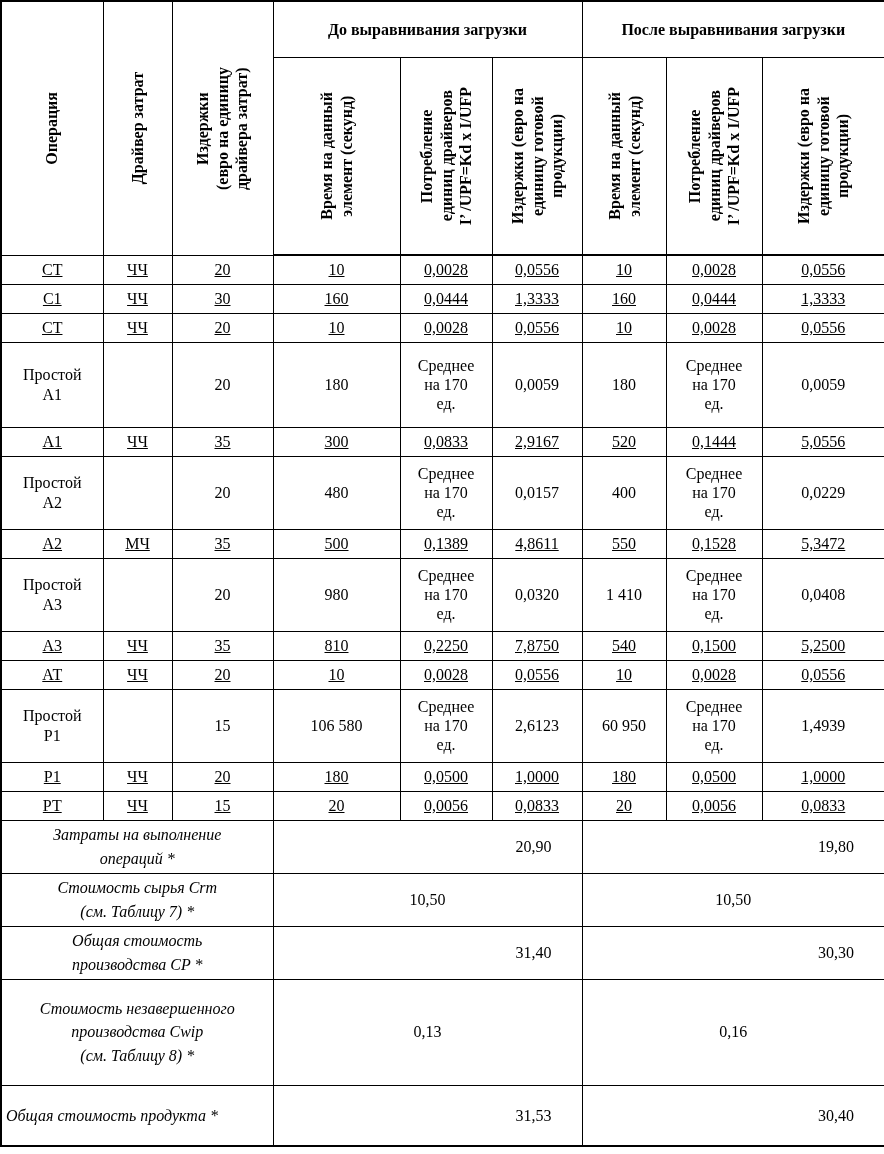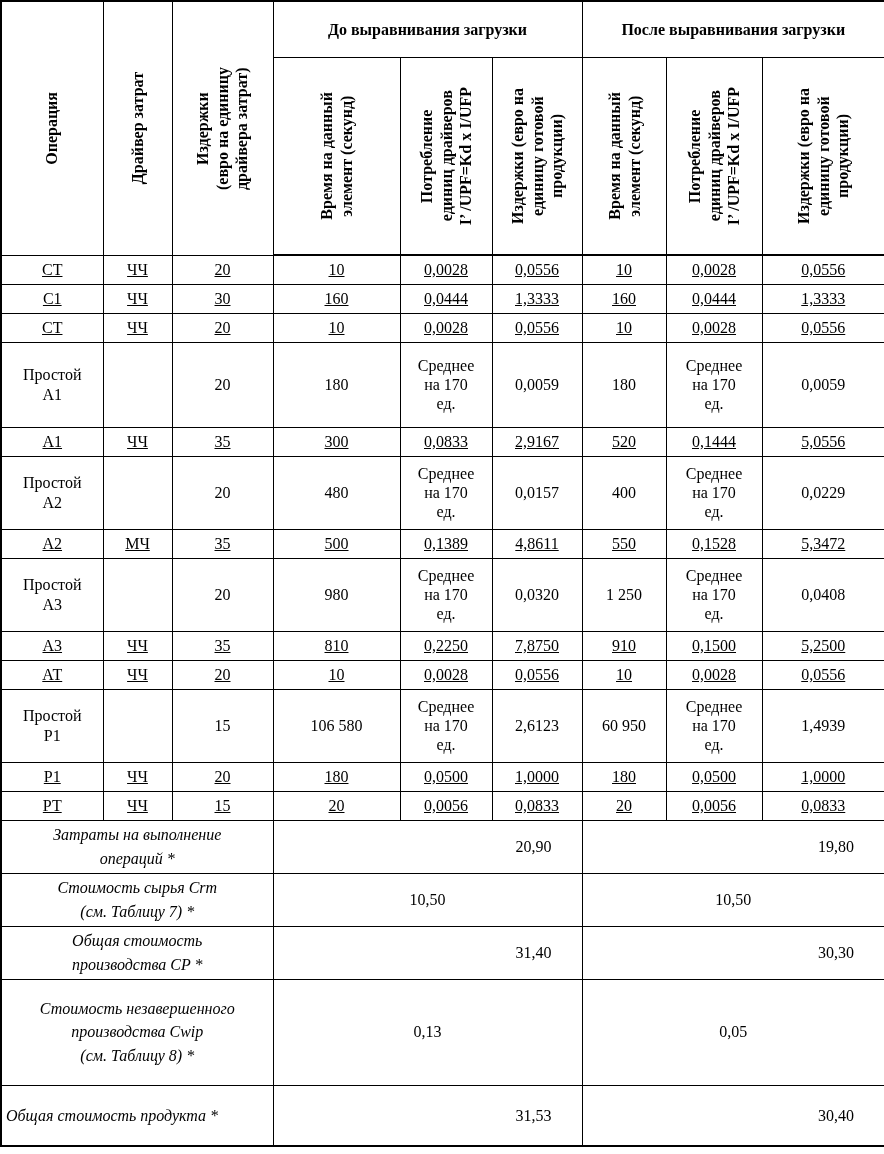--- a/index.html
+++ b/index.html
@@ -245,34 +245,34 @@
     <tr class="h73">
       <td>Простой
 А3</td>
       <td></td>
       <td>20</td>
       <td>980</td>
       <td>Среднее
 на 170
 ед.</td>
       <td>0,0320</td>
-      <td>1 250</td>
+      <td>1 410</td>
       <td>Среднее
 на 170
 ед.</td>
       <td>0,0408</td>
     </tr>
     <tr class="h29">
       <td>А3</td>
       <td>ЧЧ</td>
       <td>35</td>
       <td>810</td>
       <td>0,2250</td>
       <td>7,8750</td>
-      <td>910</td>
+      <td>540</td>
       <td>0,1500</td>
       <td>5,2500</td>
     </tr>
     <tr class="h29">
       <td>АТ</td>
       <td>ЧЧ</td>
       <td>20</td>
       <td>10</td>
       <td>0,0028</td>
       <td>0,0556</td>
@@ -334,21 +334,21 @@
       <td class="sum-label" colspan="3">Общая стоимость
 производства CP *</td>
       <td class="sum-val right" colspan="3">31,40</td>
       <td class="sum-val right" colspan="3">30,30</td>
     </tr>
     <tr class="h106">
       <td class="sum-label" colspan="3">Стоимость незавершенного
 производства Cwip
 (см. Таблицу 8) *</td>
       <td class="sum-val center" colspan="3">0,13</td>
-      <td class="sum-val center" colspan="3">0,05</td>
+      <td class="sum-val center" colspan="3">0,16</td>
     </tr>
     <tr class="h61">
       <td class="sum-label left" colspan="3">Общая стоимость продукта *</td>
       <td class="sum-val right" colspan="3">31,53</td>
       <td class="sum-val right" colspan="3">30,40</td>
     </tr>
   </tbody>
 </table>
 </div>
 

